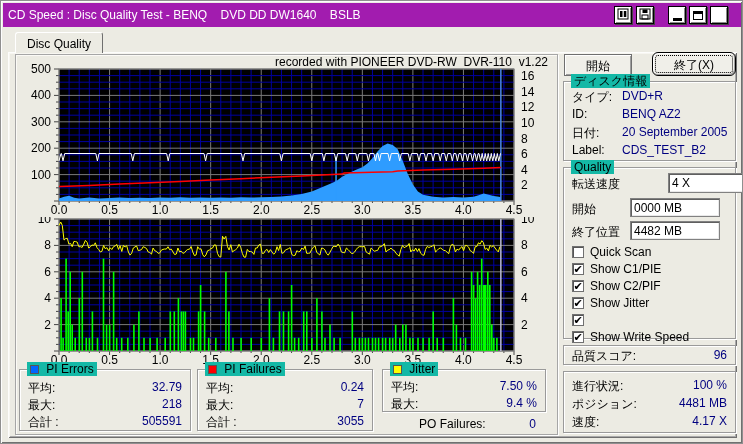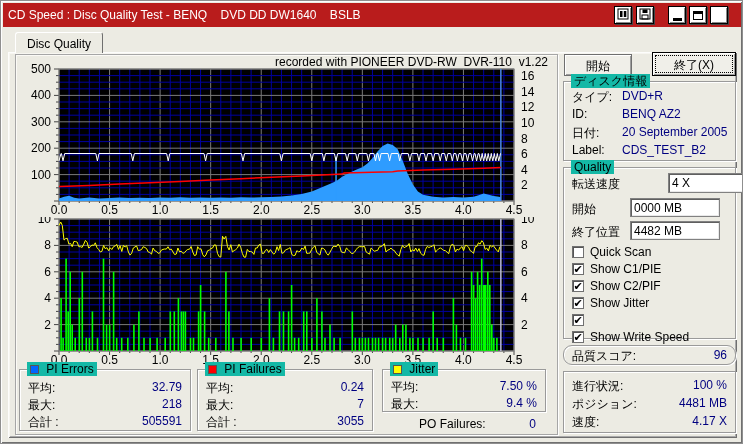--- a/index.html
+++ b/index.html
@@ -7,21 +7,21 @@
   body {
     position:relative; background:#ecebe3; overflow:hidden;
     font-family:"Liberation Sans","DejaVu Sans",sans-serif; font-size:12px; color:#000;
     border:1px solid #8f8f8f; box-shadow:inset 1px 1px 0 #fdfdfd, inset -1px -1px 0 #707070;
   }
   .abs { position:absolute; }
   .navy { color:#000080; }
   .pre { white-space:pre; }
 
   
-  .titlebar { left:2px; top:2px; width:738px; height:24px; background:#b91c1c; color:#fff; }
+  .titlebar { left:2px; top:2px; width:738px; height:24px; background:#a21caf; color:#fff; }
   .title-text { left:5px; top:5px; font-size:12px; white-space:pre; }
   .tb-btn { width:18px; height:18px; top:3px; background:#fff; border:1px solid #000;
             box-shadow:inset 1px 1px 0 #fff, inset -1px -1px 0 #888, 1px 1px 0 #444;
             display:flex; align-items:center; justify-content:center; }
   .glyph-close { font-weight:bold; font-size:14px; line-height:1; font-family:"DejaVu Sans",sans-serif; }
   .glyph-min { width:9px; height:3px; background:#000; margin-top:9px; }
   .glyph-max { width:10px; height:9px; border:1px solid #000; border-top:3px solid #000; }
 
   
   .tabpage { left:7px; top:51px; width:729px; height:386px; background:#ecebe3;
@@ -32,21 +32,21 @@
   .chart-region { left:14px; top:53px; width:543px; height:381px;
                   border:1px solid #a6a6a6; box-shadow:1px 1px 0 #fff, inset 1px 1px 0 #fbfaf6; }
   .groupbox { border:1px solid #9a9a9a; box-shadow:1px 1px 0 #ffffff, inset 1px 1px 0 #ffffff; }
   .legend { position:absolute; top:-8px; left:7px; background:#14b8a6; padding:0 3px; line-height:14px; }
   .legend .sq { display:inline-block; width:9px; height:9px; border:1px solid #555; margin-right:4px; vertical-align:-1px; }
 
   
   .btn { background:#f0efe9; text-align:center; border:1px solid #6f6f6f;
          box-shadow:inset 1px 1px 0 #ffffff, inset -1px -1px 0 #9d9d9d; }
   .btn-default { border:1px solid #000; }
-  .focus-dotted { outline:1px dotted #000; outline-offset:-4px; }
+  .focus-dotted { outline:1px dotted #000; outline-offset:-4px;border-radius:6px; }
   .field { background:#fff; border:1px solid #818181;
            box-shadow:inset 1px 1px 0 #5f5f5f, inset -1px -1px 0 #e9e9e9; padding:2px 3px; }
   .combo-arrow-btn { position:absolute; right:1px; top:1px; bottom:1px; width:16px; background:#e6e4dc;
            border:1px solid #8a8a8a; box-shadow:inset 1px 1px 0 #fff;
            display:flex; align-items:center; justify-content:center; font-size:7px; }
   .cb-row { position:absolute; left:8px; height:15px; display:flex; align-items:center; }
   .cb-box { width:12px; height:12px; background:#fff; border:1px solid #707070;
             box-shadow:inset 1px 1px 0 #555; margin-right:6px; font-size:11px; line-height:11px;
             text-align:center; font-family:"DejaVu Sans",sans-serif; }
   .row-label { position:absolute; left:8px; }
@@ -611,21 +611,21 @@
       <div class="cb-row" style="top: 144px;">
         <span class="cb-box">✔</span>
       </div>
       <div class="cb-row" style="top: 161px;">
         <span class="cb-box">✔</span>
         <span>Show Write Speed</span>
       </div>
     </div>
 </div>
 
-<div class="abs groupbox" style="left:562px; top:344px; width:173px; height:20px;border-radius:9px;">
+<div class="abs groupbox" style="left:562px; top:344px; width:173px; height:20px;">
   <div class="row-label" style="top:2px">品質スコア:</div>
   <div class="row-value" style="top:2px">96</div>
 </div>
 
 <div class="abs groupbox" style="left:562px; top:370px; width:173px; height:62px;">
   <div class="row-label" style="top:6px">進行状況:</div>
   <div class="row-value" style="top:6px">100 %</div>
   <div class="row-label" style="top:24px">ポジション:</div>
   <div class="row-value" style="top:24px">4481 MB</div>
   <div class="row-label" style="top:42px">速度:</div>

